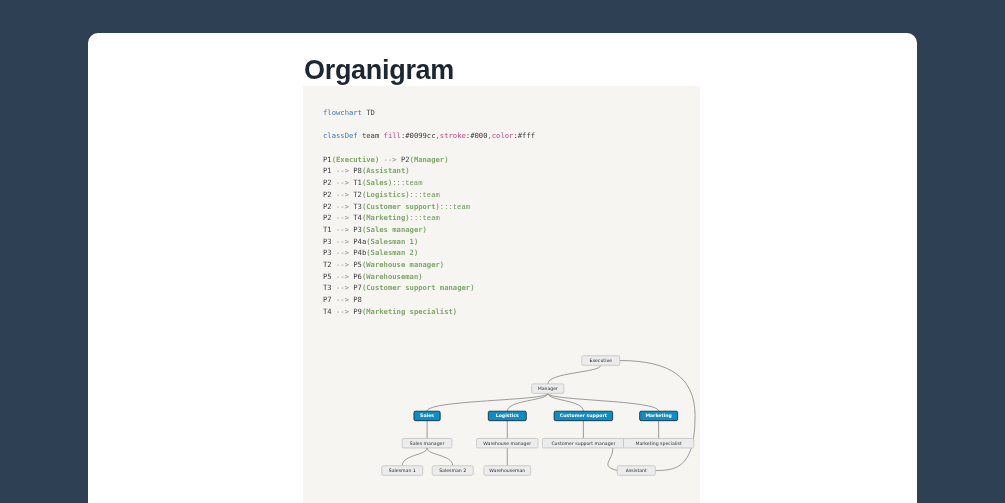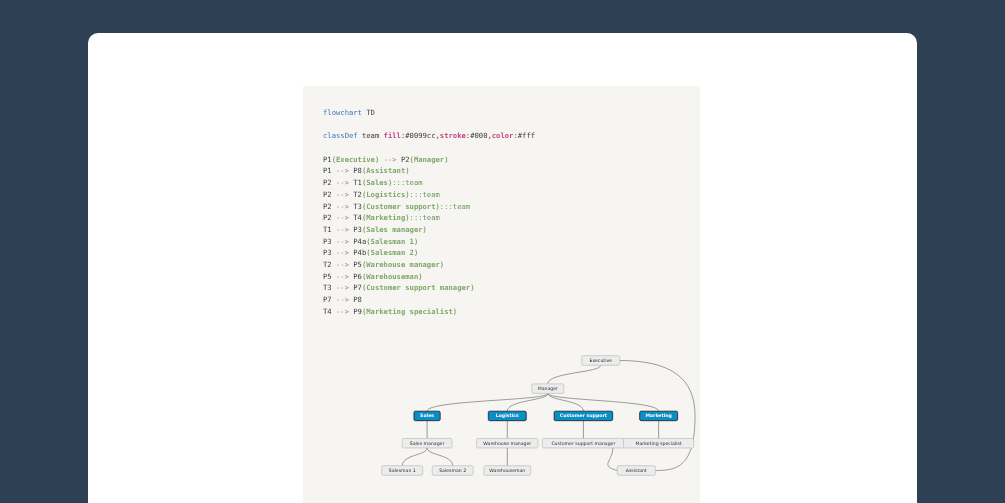--- a/index.html
+++ b/index.html
@@ -49,24 +49,24 @@
     font-family: "DejaVu Sans Mono", monospace;
     font-size: 7.2px;
     line-height: 11.7px;
     white-space: pre;
     color: #333333;
   }
   .code-lines .ln { display: block; height: 11.7px; }
   .code-lines .ln.blank { height: 11.7px; }
   .tok-kw    { color: #3a76b8; }
   .tok-plain { color: #3b3b3b; }
-  .tok-prop  { color: #c2447f; font-weight: bold; }
+  .tok-prop  { color: #c2447f; }
   .tok-label { color: #7fa86a; font-weight: bold; }
   .tok-arrow { color: #8a8a8a; }
-  .tok-cls   { color: #6a9b5c; }
+  .tok-cls   { color: #6a9b5c; font-family: Liberation Mono, monospace; }
 
   .chart-area {
     position: absolute;
     left: 215px;
     top: 290px;
     width: 397px;
     height: 190px;
     background: #f6f5f1;
   }
   .flow-svg {
@@ -99,20 +99,21 @@
     fill: none;
     stroke: #7b7b7b;
     stroke-width: 0.9;
   }
 </style>
 </head>
 <body>
 
 <div class="page-card">
 
+  <div class="doc-title">Organigram</div>
 
   <div class="code-block">
     <div class="code-lines" id="code-lines"><span class="ln"><span class="tok-kw">flowchart</span><span class="tok-plain"> </span><span class="tok-plain">TD</span></span><span class="ln blank">&nbsp;</span><span class="ln"><span class="tok-kw">classDef</span><span class="tok-plain"> team </span><span class="tok-prop">fill</span><span class="tok-plain">:#0099cc</span><span class="tok-prop">,</span><span class="tok-prop">stroke</span><span class="tok-plain">:#000</span><span class="tok-prop">,</span><span class="tok-prop">color</span><span class="tok-plain">:#fff</span></span><span class="ln blank">&nbsp;</span><span class="ln"><span class="tok-plain">P1</span><span class="tok-label">(Executive)</span><span class="tok-arrow"> --&gt; </span><span class="tok-plain">P2</span><span class="tok-label">(Manager)</span></span><span class="ln"><span class="tok-plain">P1</span><span class="tok-arrow"> --&gt; </span><span class="tok-plain">P8</span><span class="tok-label">(Assistant)</span></span><span class="ln"><span class="tok-plain">P2</span><span class="tok-arrow"> --&gt; </span><span class="tok-plain">T1</span><span class="tok-label">(Sales)</span><span class="tok-cls">:::team</span></span><span class="ln"><span class="tok-plain">P2</span><span class="tok-arrow"> --&gt; </span><span class="tok-plain">T2</span><span class="tok-label">(Logistics)</span><span class="tok-cls">:::team</span></span><span class="ln"><span class="tok-plain">P2</span><span class="tok-arrow"> --&gt; </span><span class="tok-plain">T3</span><span class="tok-label">(Customer support)</span><span class="tok-cls">:::team</span></span><span class="ln"><span class="tok-plain">P2</span><span class="tok-arrow"> --&gt; </span><span class="tok-plain">T4</span><span class="tok-label">(Marketing)</span><span class="tok-cls">:::team</span></span><span class="ln"><span class="tok-plain">T1</span><span class="tok-arrow"> --&gt; </span><span class="tok-plain">P3</span><span class="tok-label">(Sales manager)</span></span><span class="ln"><span class="tok-plain">P3</span><span class="tok-arrow"> --&gt; </span><span class="tok-plain">P4a</span><span class="tok-label">(Salesman 1)</span></span><span class="ln"><span class="tok-plain">P3</span><span class="tok-arrow"> --&gt; </span><span class="tok-plain">P4b</span><span class="tok-label">(Salesman 2)</span></span><span class="ln"><span class="tok-plain">T2</span><span class="tok-arrow"> --&gt; </span><span class="tok-plain">P5</span><span class="tok-label">(Warehouse manager)</span></span><span class="ln"><span class="tok-plain">P5</span><span class="tok-arrow"> --&gt; </span><span class="tok-plain">P6</span><span class="tok-label">(Warehouseman)</span></span><span class="ln"><span class="tok-plain">T3</span><span class="tok-arrow"> --&gt; </span><span class="tok-plain">P7</span><span class="tok-label">(Customer support manager)</span></span><span class="ln"><span class="tok-plain">P7</span><span class="tok-arrow"> --&gt; </span><span class="tok-plain">P8</span></span><span class="ln"><span class="tok-plain">T4</span><span class="tok-arrow"> --&gt; </span><span class="tok-plain">P9</span><span class="tok-label">(Marketing specialist)</span></span></div>
   </div>
 
   <div class="chart-area">
     <svg class="flow-svg" id="flow-svg" width="397" height="190" viewBox="0 0 480 175">
         <g>
           <path class="edge" d="M 360 23.75 C 360 32.75, 296 32.125, 296 46.25"></path>
           <path class="edge" d="M 382.975 18 C 442.975 18, 474 38, 474 84.5 C 474 147, 451.975 151, 425.975 151"></path>

